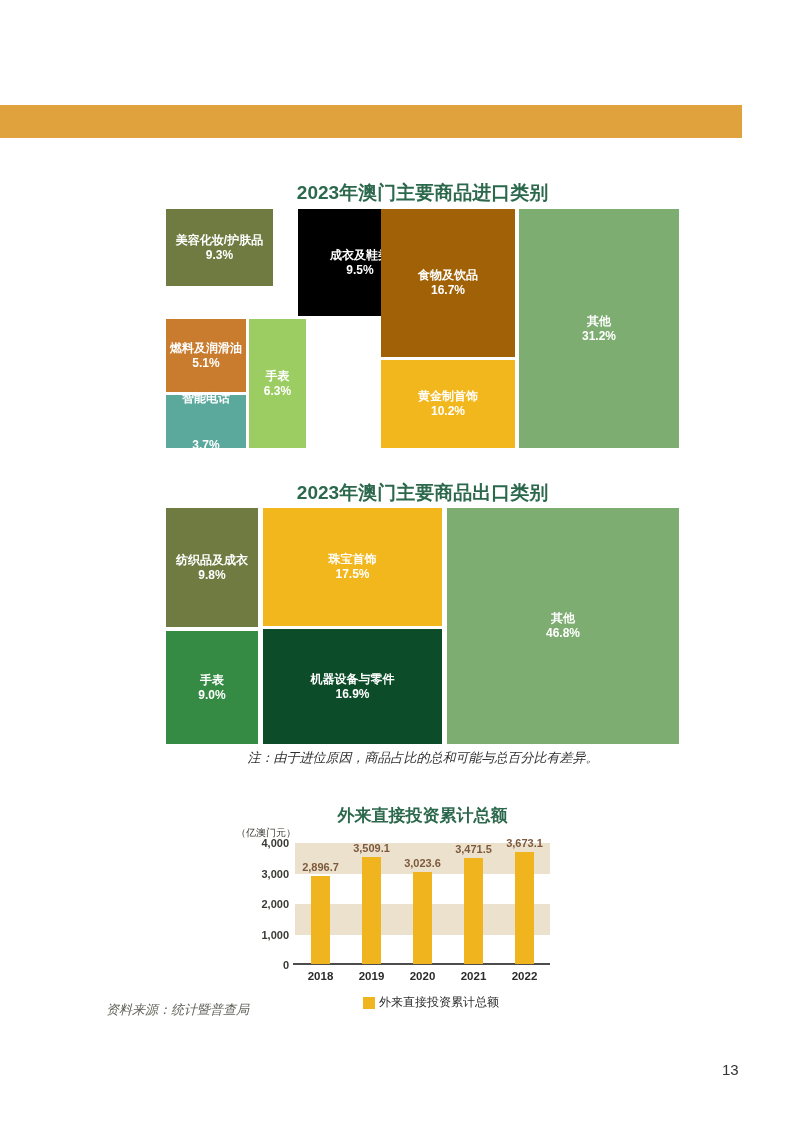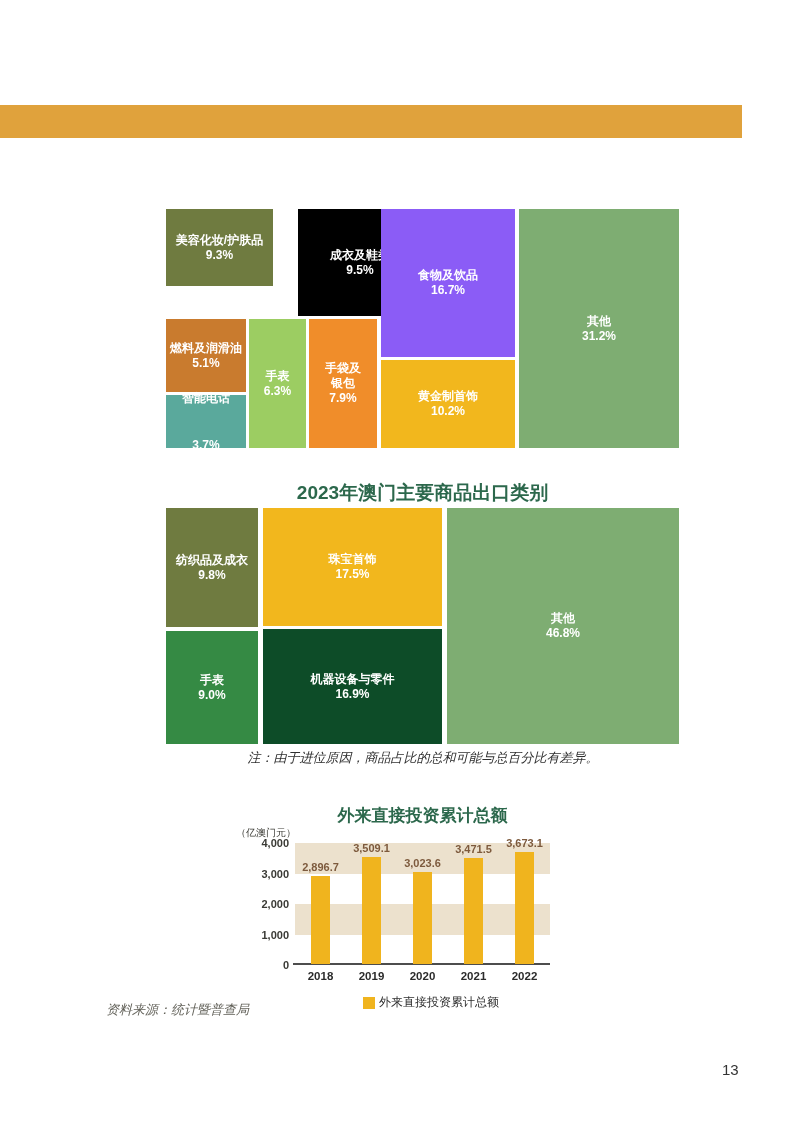--- a/index.html
+++ b/index.html
@@ -44,34 +44,35 @@
   .source { position:absolute; left:106px; top:1001px; font-style:italic; font-size:13px; color:#63625a; }
   .page-num { position:absolute; left:722px; top:1061px; font-size:15px; color:#333333; }
 </style>
 </head>
 <body>
 
 <div class="page">
 
   <div class="banner" style="background: rgb(224, 162, 60);"></div>
 
+  <h2 class="chart-title" id="t-import" style="color: rgb(44, 104, 76);">2023年澳门主要商品进口类别</h2>
   <div class="treemap" id="treemap-import">
       <div class="tile" style="left: 0px; top: 0px; width: 107px; height: 77px; background: rgb(111, 123, 64);">
         <div>
           <div>美容化妆/护肤品</div>
         </div>
         <div>9.3%</div>
       </div>
       <div class="tile" style="left: 110px; top: 0px; width: 124px; height: 107px; background: #000000; margin-left: 22px;">
         <div>
           <div>成衣及鞋类</div>
         </div>
         <div>9.5%</div>
       </div>
-      <div class="tile" style="left: 215px; top: 0px; width: 134px; height: 148px; background: #8b5cf6;">
+      <div class="tile" style="left: 215px; top: 0px; width: 134px; height: 148px; background: #a16207;">
         <div>
           <div>食物及饮品</div>
         </div>
         <div>16.7%</div>
       </div>
       <div class="tile" style="left: 353px; top: 0px; width: 160px; height: 239px; background: rgb(126, 173, 114);">
         <div>
           <div>其他</div>
         </div>
         <div>31.2%</div>
@@ -86,27 +87,20 @@
         <div>
           <div>智能电话</div>
         </div>
         <div>3.7%</div>
       </div>
       <div class="tile" style="left: 83px; top: 110px; width: 57px; height: 129px; background: rgb(156, 205, 98);">
         <div>
           <div>手表</div>
         </div>
         <div>6.3%</div>
-      </div>
-      <div class="tile" style="left: 143px; top: 110px; width: 68px; height: 129px; background: rgb(240, 141, 42);">
-        <div>
-          <div>手袋及</div>
-          <div>银包</div>
-        </div>
-        <div>7.9%</div>
       </div>
       <div class="tile" style="left: 215px; top: 151px; width: 134px; height: 88px; background: rgb(242, 183, 29);">
         <div>
           <div>黄金制首饰</div>
         </div>
         <div>10.2%</div>
       </div>
     </div>
 
   <h2 class="chart-title" id="t-export" style="color: rgb(44, 104, 76);">2023年澳门主要商品出口类别</h2>

